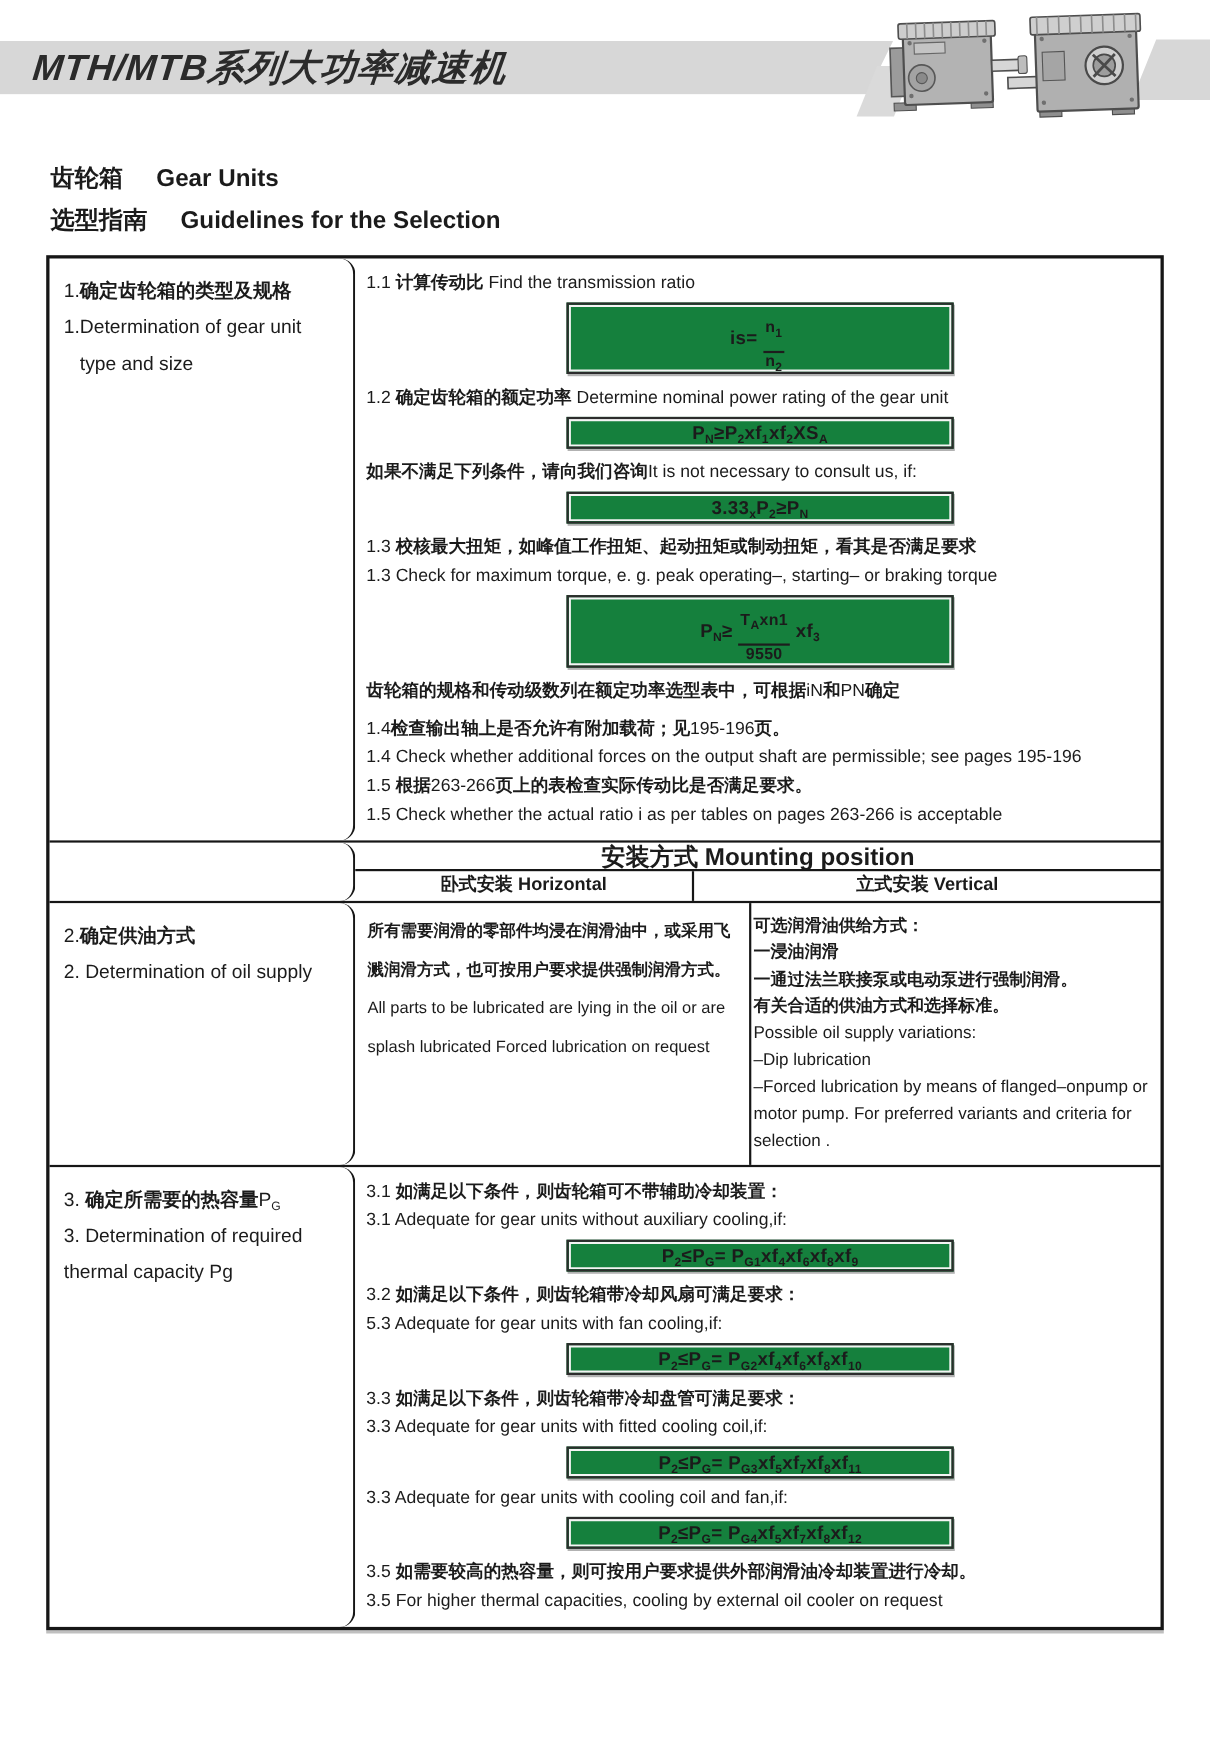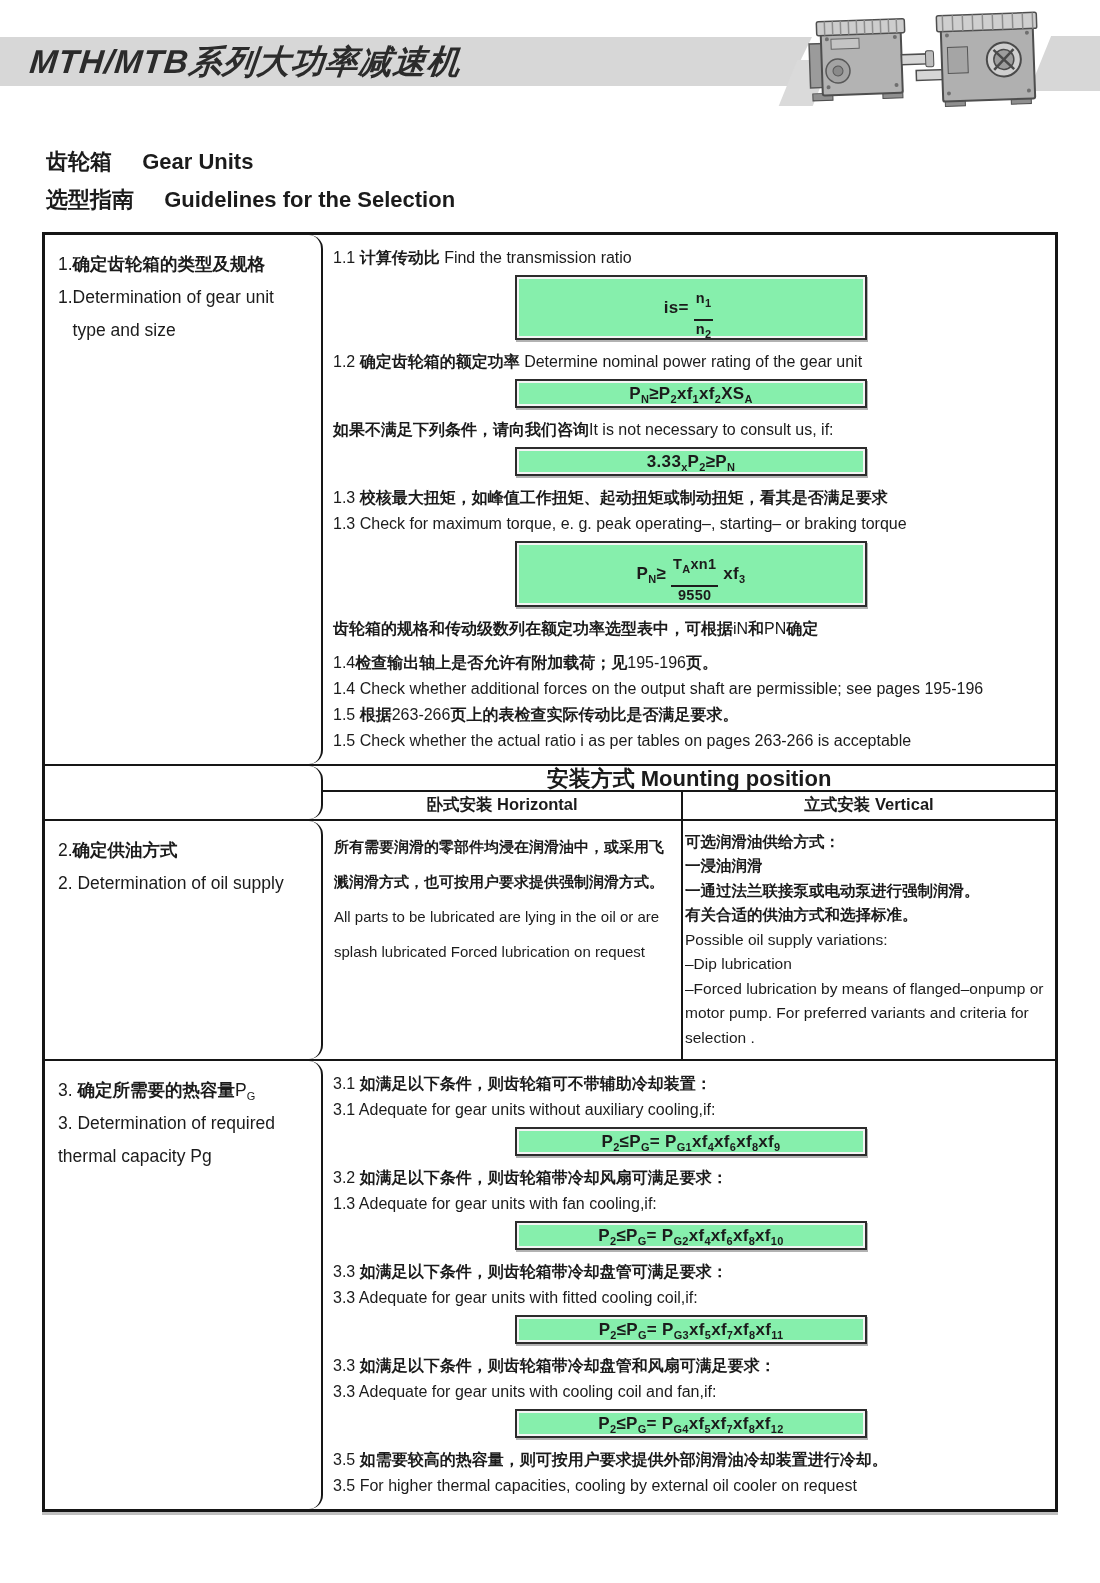--- a/index.html
+++ b/index.html
@@ -53,38 +53,38 @@
   }
   .cell-left .ln { white-space:pre-wrap; }
 
   .flow { flex:1; padding:9px 6px 10px 10px; }
   .t-line { font-size:16px; line-height:25px; margin:1px 0; }
   .gap { margin-top:9px; }
 
   .f-box {
     width:352px; margin:5px auto; min-height:29px; padding:1px 6px;
     display:flex; align-items:center; justify-content:center;
-    background:#86efac; border:2px solid #2c2c2c;
+    background:#15803d; border:2px solid #2c2c2c;
     box-shadow:inset 0 0 0 2px #f4f4f4, 1px 2px 0 rgba(0,0,0,.3);
     font-size:17px; font-weight:700; letter-spacing:.3px;
   }
   .frac-box { min-height:44px; }
   .frac {
     display:inline-flex; flex-direction:column; align-items:center;
     margin:0 5px; font-size:14.5px; line-height:1.15; font-weight:700;
   }
   .num { border-bottom:2px solid #1d1d1d; padding:12px 2px; }
 
   .mount-right { flex:1; display:flex; flex-direction:column; }
   .mount-header {
     height:26px; line-height:25px; text-align:center; font-weight:700;
     font-size:22px; border-bottom:2px solid #161616;
   }
   .mount-sub { display:flex; height:27px; line-height:25px; text-align:center; font-weight:700; font-size:16.5px; }
-  .mh { width:360px; border-right:2px solid #161616; }
+  .mh { width:308px; border-right:2px solid #161616; }
   .mv { flex:1; }
 
   .cell-mid {
     flex:0 0 360px; border-right:2px solid #161616;
     padding:8px 11px; font-size:15px; line-height:35px;
   }
   .cell-vert { flex:1; padding:9px 2px; font-size:15.5px; line-height:24.5px; }
 </style>
 </head>
 <body>
@@ -225,30 +225,29 @@
         <div class="ln">3. Determination of required</div>
         <div class="ln">thermal capacity Pg</div>
       </div>
     <div class="flow">
         <div class="t-line">3.1 <b>如满足以下条件，则齿轮箱可不带辅助冷却装置：</b></div>
         <div class="t-line">3.1 Adequate for gear units without auxiliary cooling,if:</div>
         <div class="f-box">
           <span class="fx">P<sub>2</sub>≤P<sub>G</sub>= P<sub>G1</sub>xf<sub>4</sub>xf<sub>6</sub>xf<sub>8</sub>xf<sub>9</sub></span>
         </div>
         <div class="t-line gap">3.2 <b>如满足以下条件，则齿轮箱带冷却风扇可满足要求：</b></div>
-        <div class="t-line">1.3 Adequate for gear units with fan cooling,if:</div>
+        <div class="t-line">5.3 Adequate for gear units with fan cooling,if:</div>
         <div class="f-box">
           <span class="fx">P<sub>2</sub>≤P<sub>G</sub>= P<sub>G2</sub>xf<sub>4</sub>xf<sub>6</sub>xf<sub>8</sub>xf<sub>10</sub></span>
         </div>
         <div class="t-line gap">3.3 <b>如满足以下条件，则齿轮箱带冷却盘管可满足要求：</b></div>
         <div class="t-line">3.3 Adequate for gear units with fitted cooling coil,if:</div>
         <div class="f-box">
           <span class="fx">P<sub>2</sub>≤P<sub>G</sub>= P<sub>G3</sub>xf<sub>5</sub>xf<sub>7</sub>xf<sub>8</sub>xf<sub>11</sub></span>
         </div>
-        <div class="t-line gap">3.3 <b>如满足以下条件，则齿轮箱带冷却盘管和风扇可满足要求：</b></div>
         <div class="t-line">3.3 Adequate for gear units with cooling coil and fan,if:</div>
         <div class="f-box">
           <span class="fx">P<sub>2</sub>≤P<sub>G</sub>= P<sub>G4</sub>xf<sub>5</sub>xf<sub>7</sub>xf<sub>8</sub>xf<sub>12</sub></span>
         </div>
         <div class="t-line gap">3.5 <b>如需要较高的热容量，则可按用户要求提供外部润滑油冷却装置进行冷却。</b></div>
         <div class="t-line">3.5 For higher thermal capacities, cooling by external oil cooler on request</div>
       </div>
   </div>
 
 </div>

